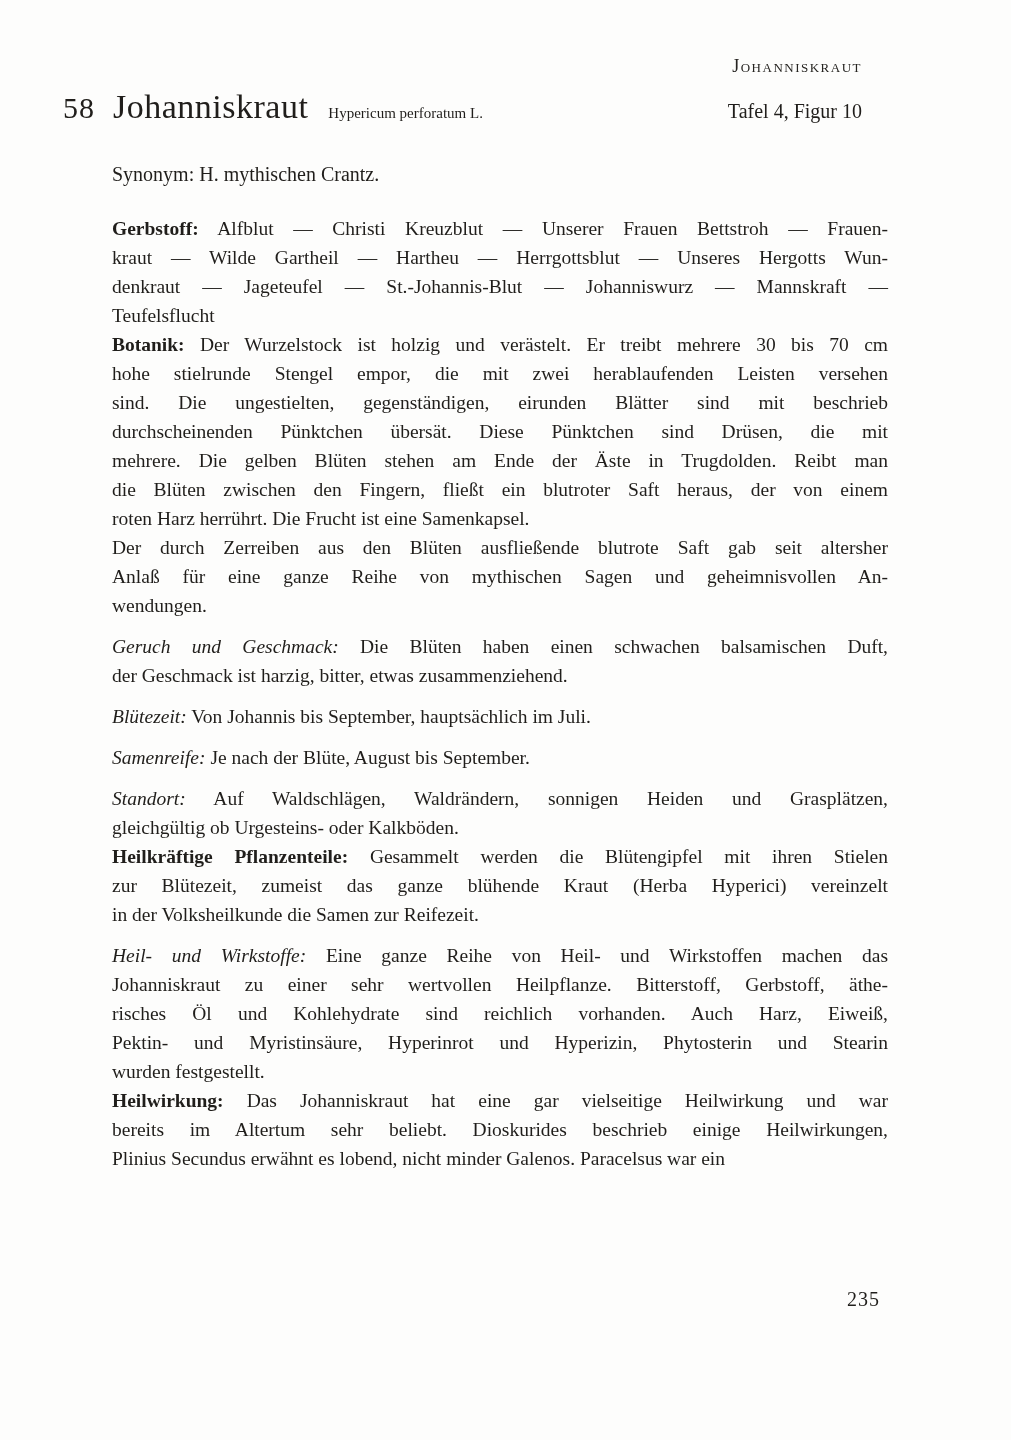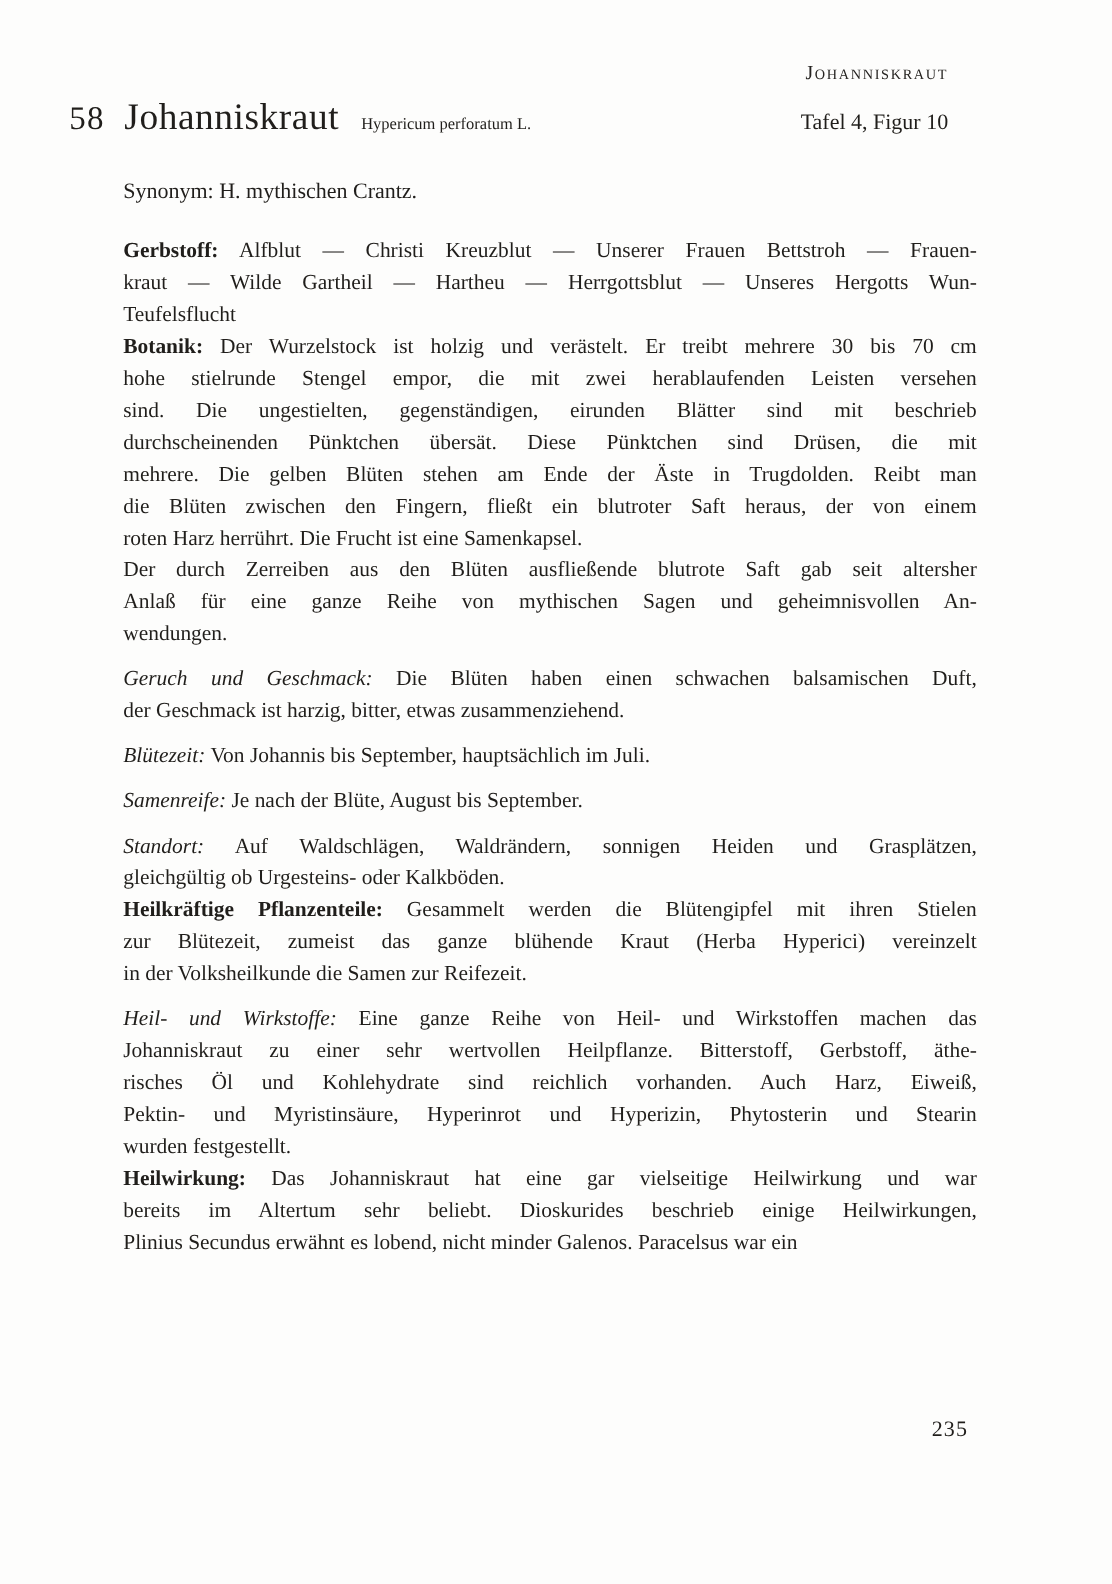--- a/index.html
+++ b/index.html
@@ -86,20 +86,21 @@
     <span class="entry-latin">Hypericum perforatum L.</span>
     <span class="entry-ref">Tafel 4, Figur 10</span>
   </div>
 
   <div class="synonym">Synonym: H. mythischen Crantz.</div>
 
   <div class="body-copy">
       <div class="para gap-first">
         <div class="line"><span class="label bold">Gerbstoff:</span> Alfblut — Christi Kreuzblut — Unserer Frauen Bettstroh — Frauen-</div>
         <div class="line">kraut — Wilde Gartheil — Hartheu — Herrgottsblut — Unseres Hergotts Wun-</div>
+        <div class="line">denkraut — Jageteufel — St.-Johannis-Blut — Johanniswurz — Mannskraft —</div>
         <div class="line last">Teufelsflucht</div>
       </div>
       <div class="para gap-large">
         <div class="line"><span class="label bold">Botanik:</span> Der Wurzelstock ist holzig und verästelt. Er treibt mehrere 30 bis 70 cm</div>
         <div class="line">hohe stielrunde Stengel empor, die mit zwei herablaufenden Leisten versehen</div>
         <div class="line">sind. Die ungestielten, gegenständigen, eirunden Blätter sind mit beschrieb</div>
         <div class="line">durchscheinenden Pünktchen übersät. Diese Pünktchen sind Drüsen, die mit</div>
         <div class="line">mehrere. Die gelben Blüten stehen am Ende der Äste in Trugdolden. Reibt man</div>
         <div class="line">die Blüten zwischen den Fingern, fließt ein blutroter Saft heraus, der von einem</div>
         <div class="line last">roten Harz herrührt. Die Frucht ist eine Samenkapsel.</div>

